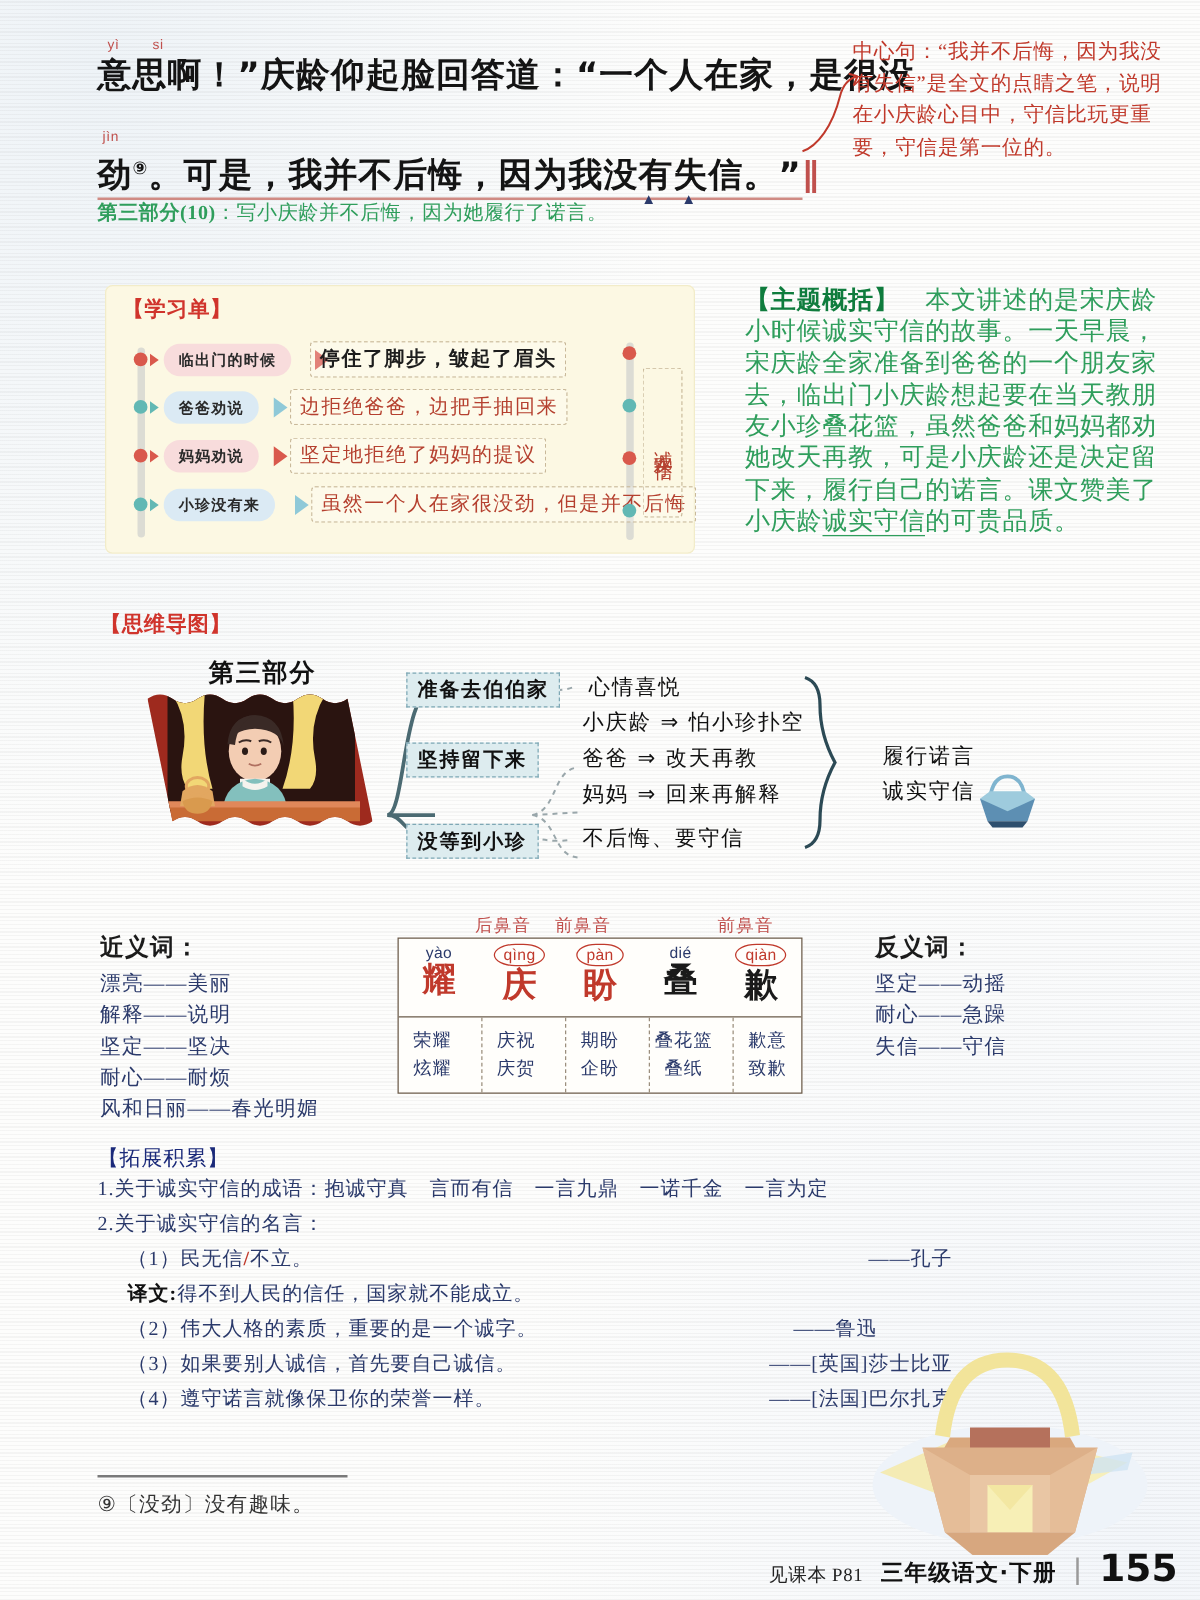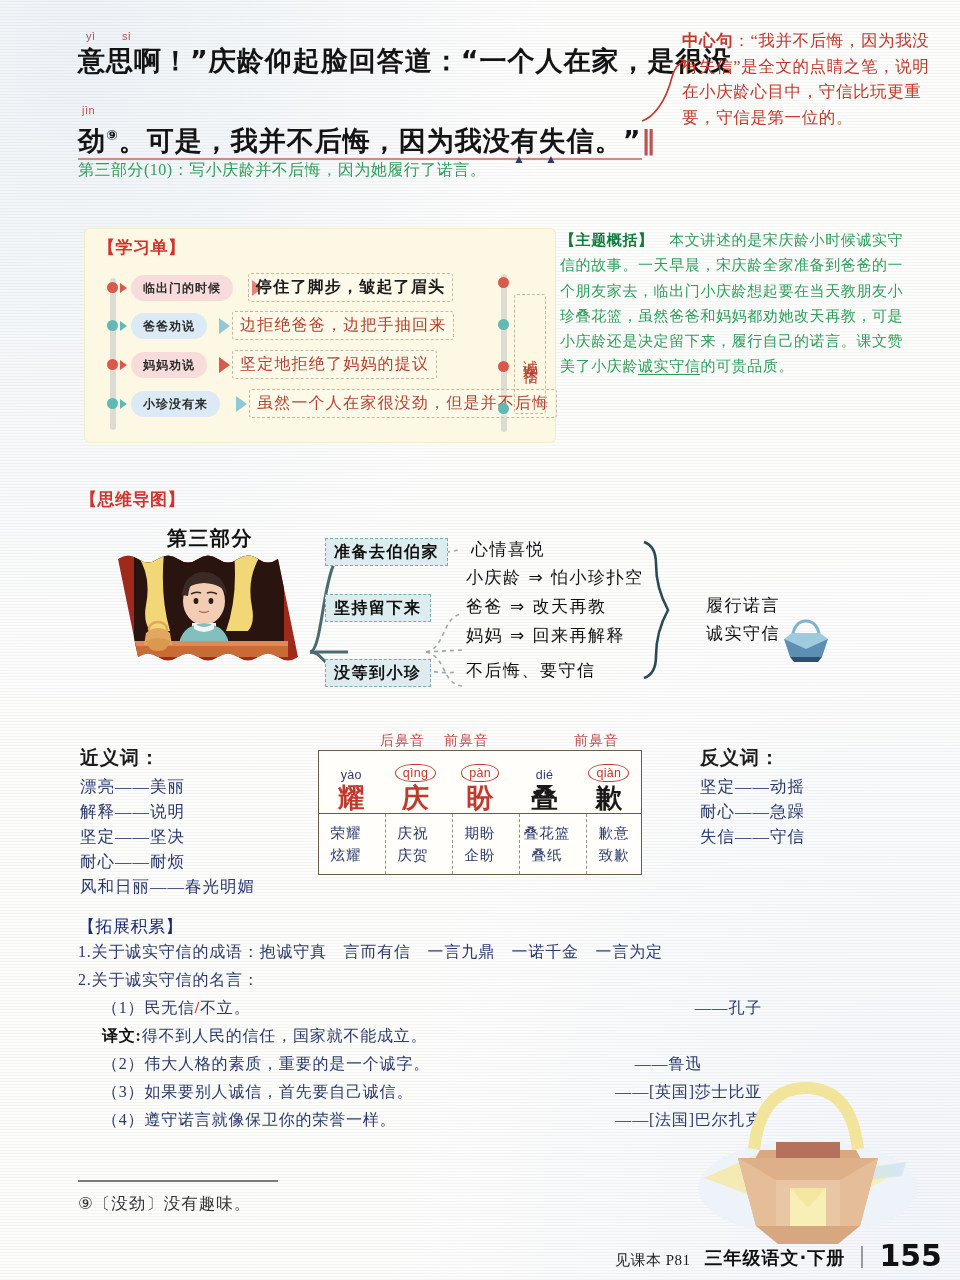--- a/index.html
+++ b/index.html
@@ -30,30 +30,30 @@
     font-weight:600;color:#141414;white-space:nowrap;
     font-family:"DejaVu Sans","Liberation Sans",sans-serif;
   }
   .ul-red{border-bottom:2px solid #d08b84;padding-bottom:2px;}
   .slashes{color:#c0504d;font-weight:700;}
   .sup{font-size:14px;vertical-align:super;}
   .greenline{
     position:absolute;left:78px;top:160px;width:560px;
     font-size:16px;color:#2f9e5c;letter-spacing:.5px;white-space:nowrap;
   }
-  .greenline b{font-weight:400;}
+  .greenline b{font-weight:700;}
   .caret{position:absolute;color:#2b3a6b;font-size:12px;}
 
   
   .redanno{
     position:absolute;left:682px;top:28px;width:262px;
     font-size:16.5px;line-height:25.5px;color:#c0392b;
     letter-spacing:.6px;
   }
-  .redanno b{font-weight:700;}
+  .redanno b{font-weight:400;}
   .arrow-svg{position:absolute;left:640px;top:55px;}
 
   
   .xxd{
     position:absolute;left:84px;top:228px;width:472px;height:215px;
     background:#fcf8e3;border-radius:6px;
     box-shadow:0 0 0 1px #f2ecc9 inset;
   }
   .xxd-title{position:absolute;left:14px;top:8px;font-size:17px;font-weight:700;color:#d0342c;letter-spacing:.5px;
     font-family:"DejaVu Sans","Liberation Sans",sans-serif;}
@@ -86,22 +86,22 @@
     position:absolute;left:430px;top:66px;width:30px;height:118px;
     border:1px dashed #c9b99a;border-radius:3px;
     writing-mode:vertical-rl;text-orientation:upright;
     font-size:15px;color:#b5402f;letter-spacing:3px;
     display:flex;align-items:center;justify-content:center;
     font-family:"DejaVu Sans","Liberation Sans",sans-serif;
   }
 
   
   .zhuti{
-    position:absolute;left:560px;top:228px;width:350px;
-    font-size:15px;line-height:25.3px;color:#2f9e5c;letter-spacing:.6px;
+    position:absolute;left:596px;top:228px;width:350px;
+    font-size:20px;line-height:25.3px;color:#2f9e5c;letter-spacing:.6px;
   }
   .zhuti .hd{font-weight:700;color:#0f7c3d;}
   .zhuti u{text-decoration:none;border-bottom:1.5px solid #2f9e5c;}
 
   
   .swdt-title{position:absolute;left:80px;top:488px;font-size:17px;font-weight:700;color:#d0342c;letter-spacing:.5px;
     font-family:"DejaVu Sans","Liberation Sans",sans-serif;}
   .mm-root{position:absolute;left:167px;top:525px;font-size:20px;font-weight:600;color:#111;letter-spacing:1.5px;
     font-family:"DejaVu Sans","Liberation Sans",sans-serif;}
   .illus{position:absolute;left:112px;top:545px;width:200px;height:128px;}
@@ -127,21 +127,21 @@
   .wordlist{margin-top:3px;font-size:16.5px;line-height:25px;color:#2b3a6b;letter-spacing:1px;}
   .wordlist div{white-space:nowrap;}
 
   
   .chartab{position:absolute;left:318px;top:750px;width:322px;
     border:1.5px solid #6b5b4a;background:#fffefb;}
   .nasal{position:absolute;font-size:14px;color:#c0504d;letter-spacing:1px;white-space:nowrap;
     font-family:Liberation Serif, serif;}
   .ct-top{display:flex;height:62px;}
   .ct-bot{display:flex;height:60px;border-top:1.5px solid #6b5b4a;gap:12px;}
-  .ct-cell{flex:1;position:relative;display:flex;flex-direction:column;align-items:center;justify-content:flex-end;}
+  .ct-cell{flex:1;position:relative;display:flex;flex-direction:column;align-items:center;justify-content:flex-start;}
   .ct-bot .ct-cell{border-left:1px dashed #9b8e7d;justify-content:center;}
   .ct-bot .ct-cell:first-child{border-left:none;}
   .pinyin{font-size:12.5px;color:#2b3a6b;margin-top:4px;letter-spacing:.3px;
     font-family:"Liberation Sans",sans-serif;}
   .pinyin.circ{color:#c0392b;border:1.3px solid #c0392b;border-radius:50%/60%;padding:1px 7px;}
   .hanzi{font-size:27px;line-height:30px;margin-top:1px;font-weight:600;
     font-family:"DejaVu Sans","Liberation Sans",sans-serif;}
   .hanzi.red{color:#c0392b;}
   .hanzi.black{color:#1a1a1a;}
   .wcell{font-size:14.5px;line-height:22px;color:#2b3a6b;text-align:center;letter-spacing:1px;}

